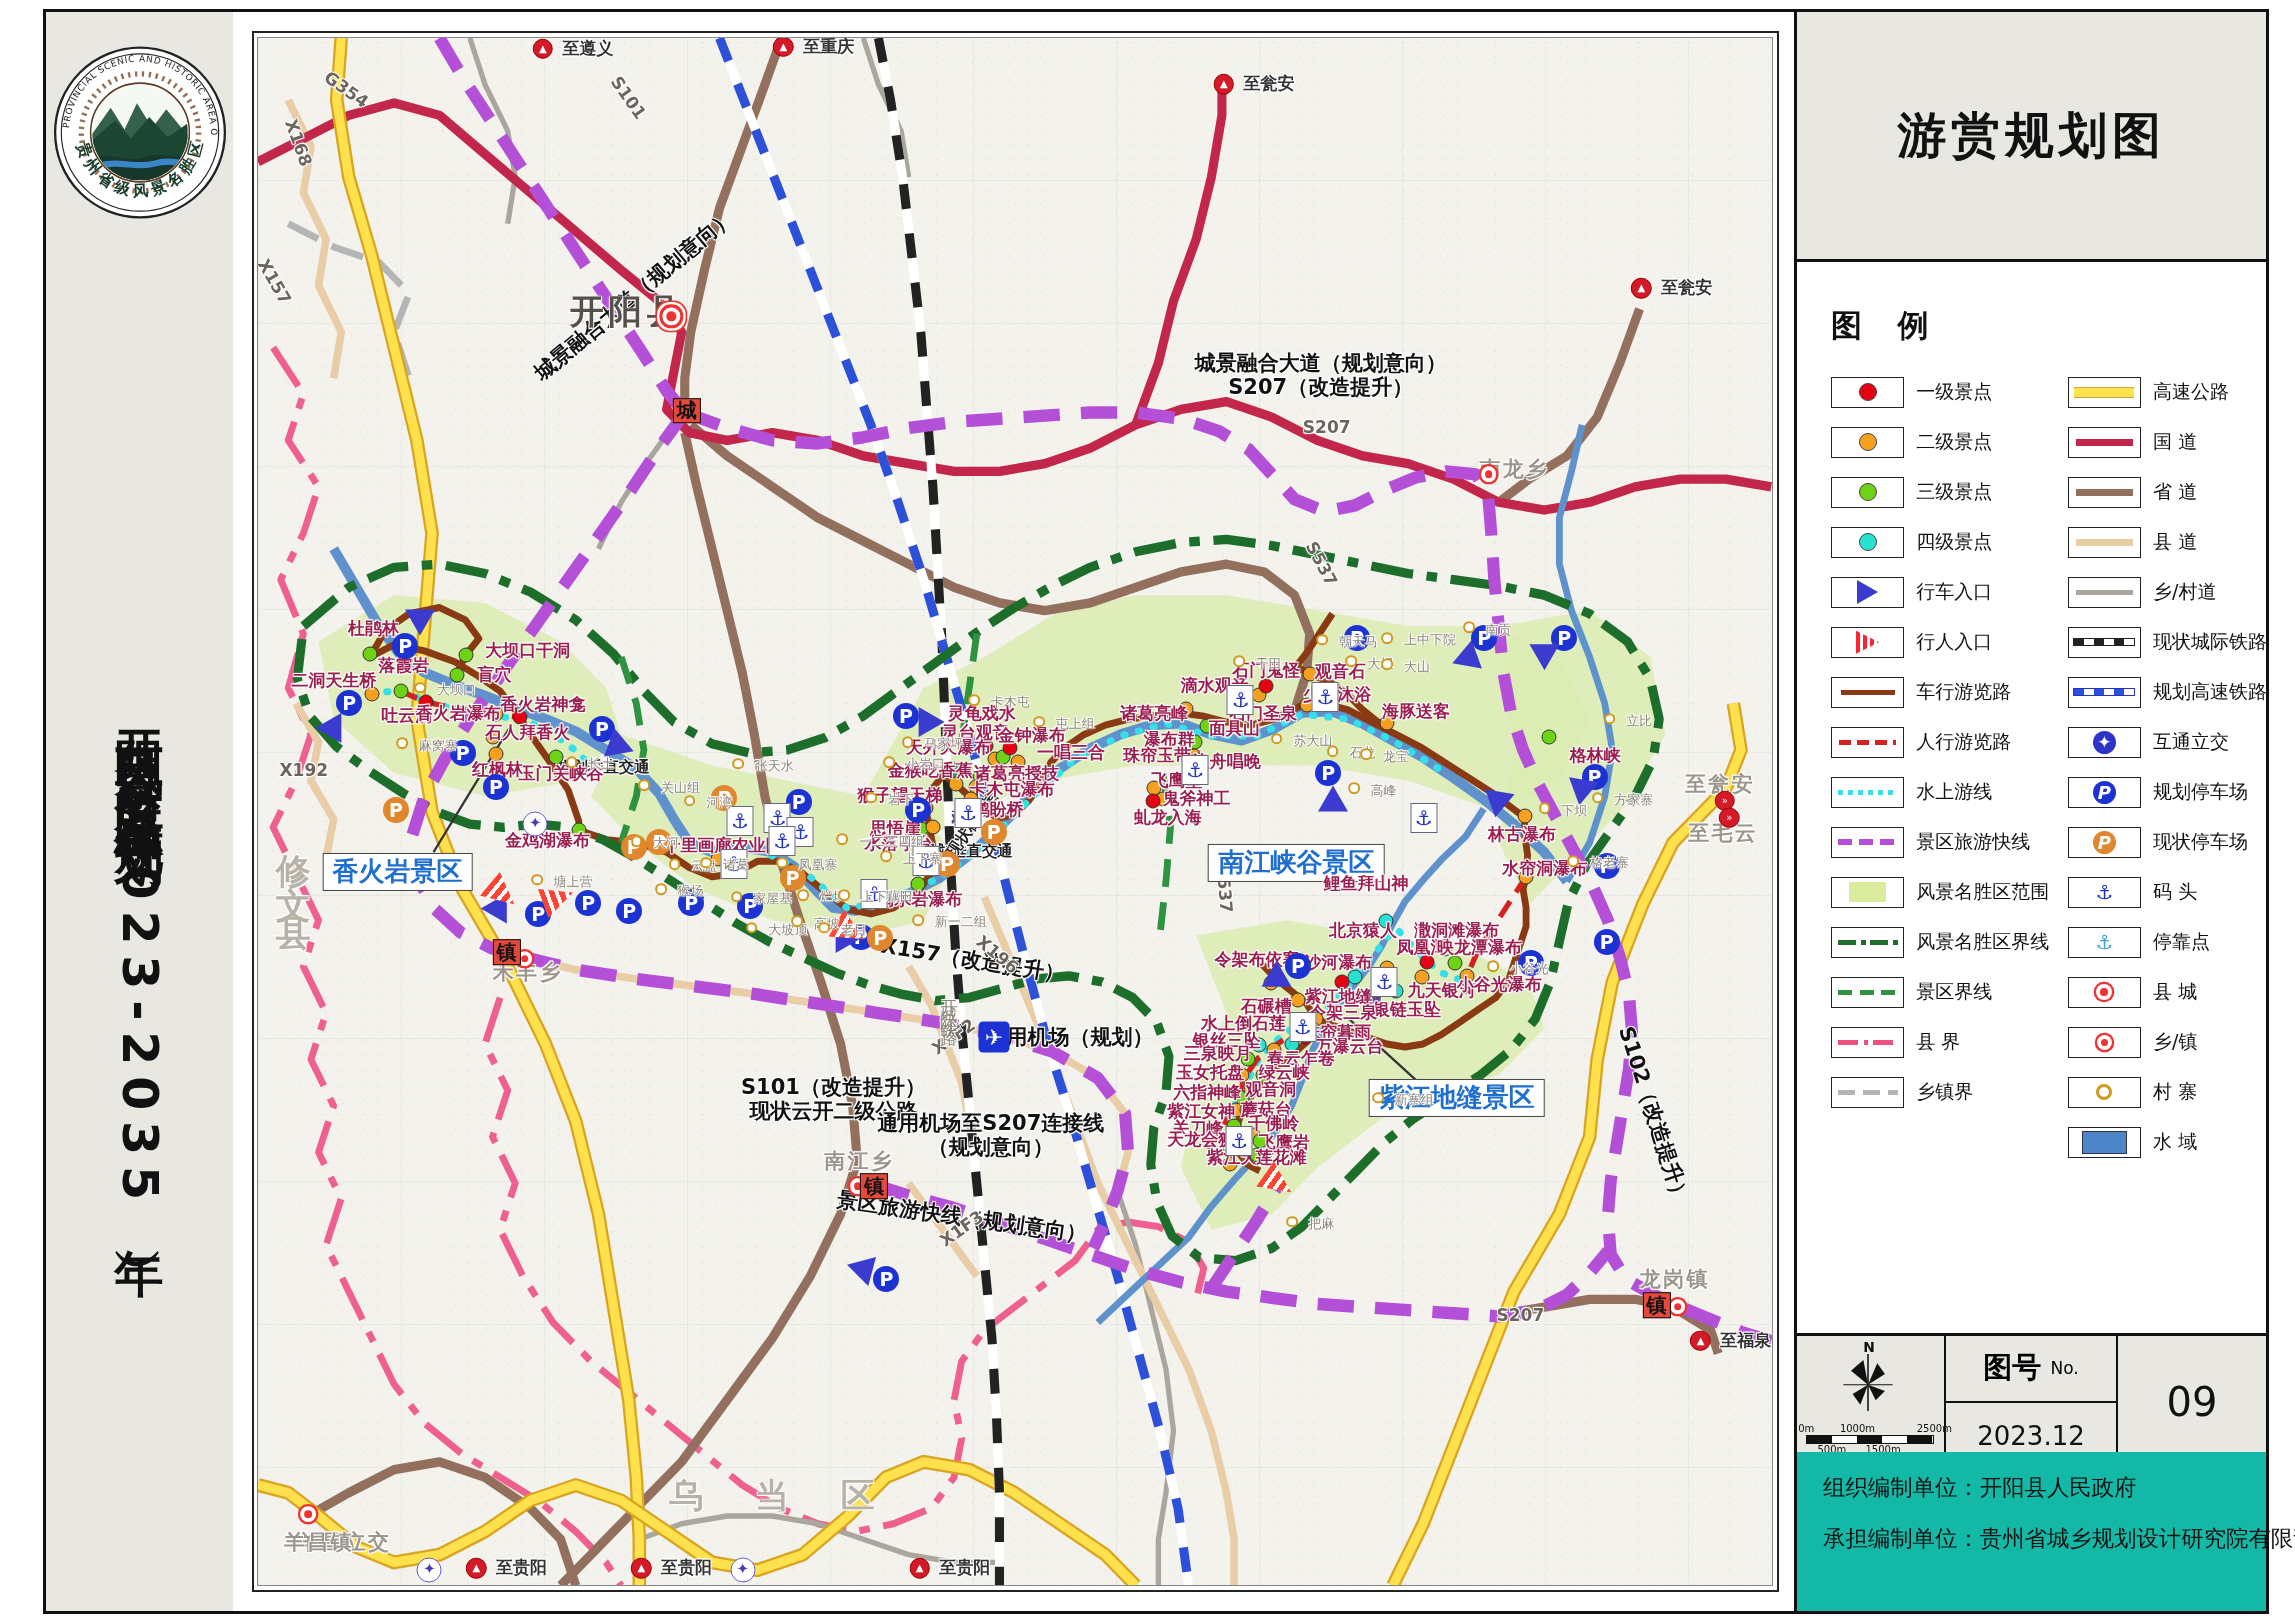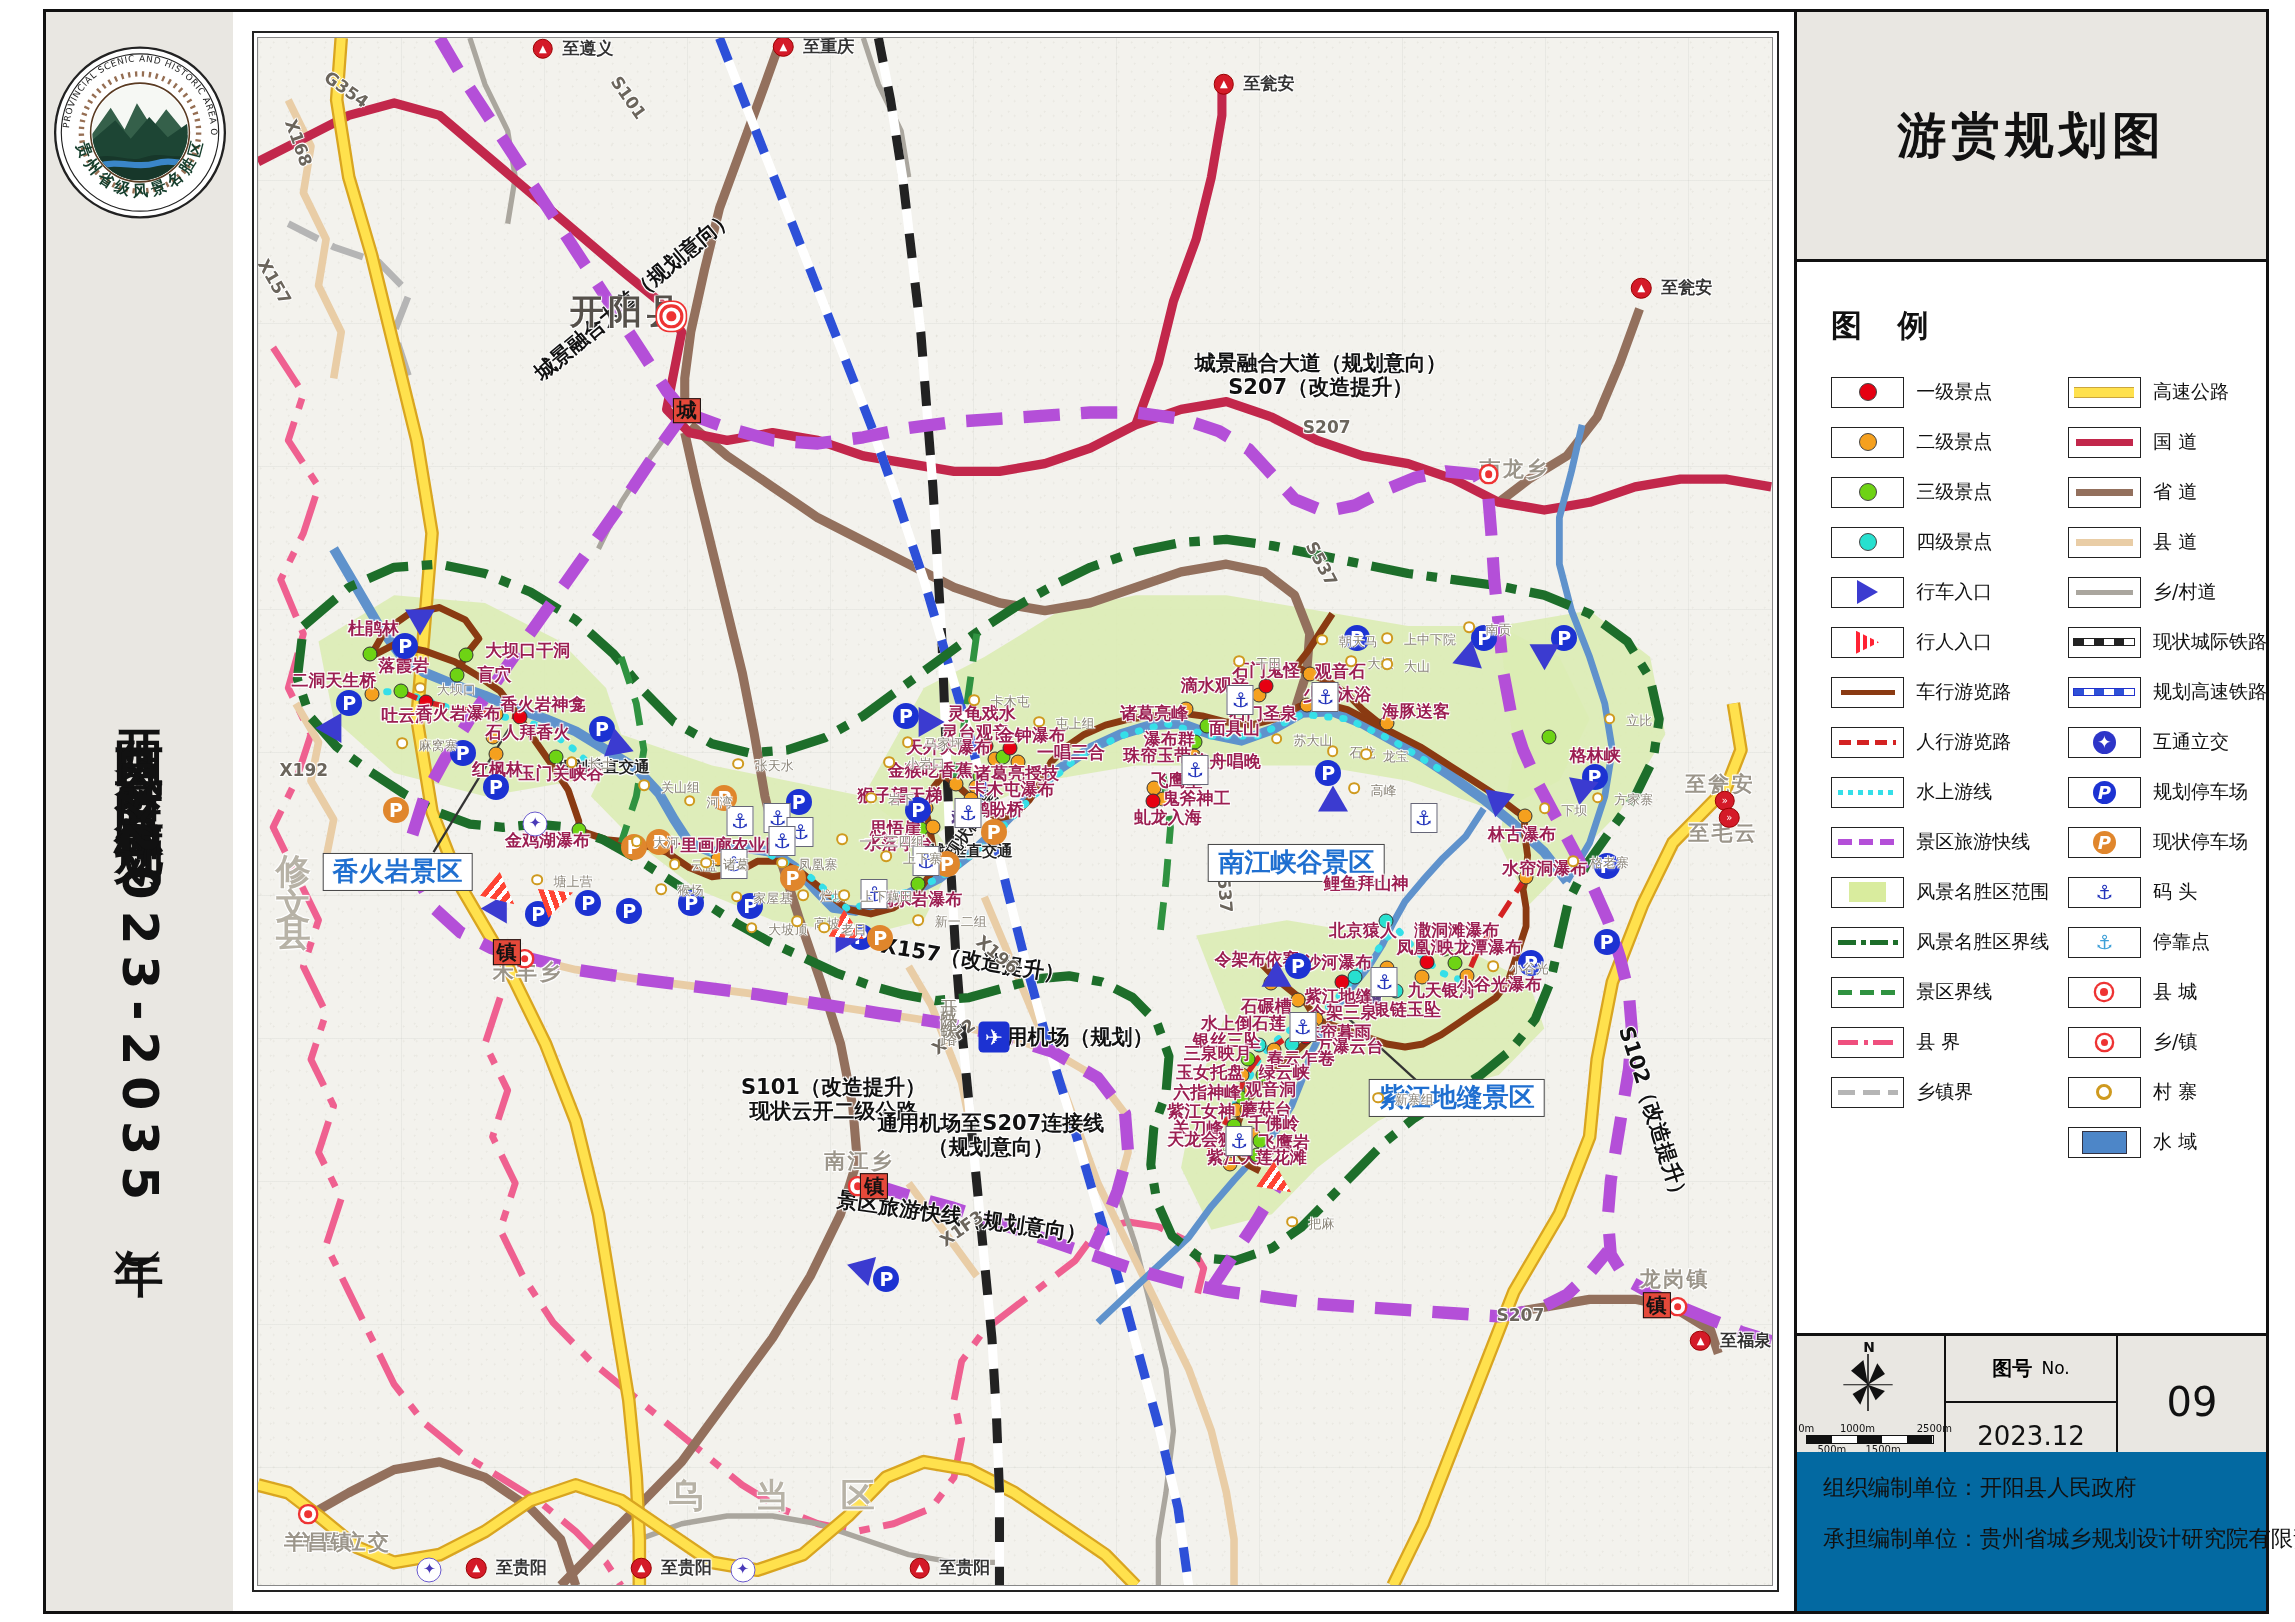--- a/index.html
+++ b/index.html
@@ -51,27 +51,27 @@
   .sw-town i{width:7px;height:7px;border-radius:50%;background:#e33;box-shadow:0 0 0 3.9px #fff,0 0 0 6.2px #e33;}
   .sw-village i{width:10px;height:10px;border:3.1px solid #cf9a1f;border-radius:50%;background:#fff;}
   .sw-water i{width:43px;height:21px;background:#4d86c8;border:0.8px solid #334;}
   .titleblock{position:absolute;left:0;right:0;bottom:139px;height:133px;border-top:3.1px solid #111;border-bottom:3.1px solid #111;background:#e9e7e2;display:flex;}
   .tb-cell{border-right:2.3px solid #111;position:relative;}
   .tb-a{width:147px;}
   .tb-b{width:170px;display:flex;flex-direction:column;}
   .tb-b .tb-top{flex:1;border-bottom:2.3px solid #111;display:flex;align-items:center;justify-content:center;gap:9.3px;}
   .tb-b .tb-bot{flex:1;display:flex;align-items:center;justify-content:center;font-size:26px;color:#111;}
   .tb-c{flex:1;display:flex;align-items:center;justify-content:center;font-size:40px;color:#111;border-right:none;}
-  .tb-fig{font-size:20px;font-weight:bold;}.tb-no{font-size:17px;}
+  .tb-fig{font-size:29px;font-weight:bold;}.tb-no{font-size:17px;}
   .scalebar{position:absolute;left:9.3px;bottom:12.3px;width:128px;}
   .sb-row{display:flex;height:7px;border:0.8px solid #111;}
   .sb-row b{flex:none;height:100%;}
   .sb-lab{position:relative;height:12.3px;font-size:10px;color:#111;}
   .sb-lab span{position:absolute;transform:translateX(-50%);}
-  .notes{position:absolute;left:0;right:0;bottom:0;height:139px;background:#0369a1;padding:20px 0 0 26px;}
+  .notes{position:absolute;left:0;right:0;bottom:0;height:139px;background:#14b8a6;padding:20px 0 0 26px;}
   .notes div{font-size:22.4px;color:#111;margin-bottom:20px;white-space:nowrap;}
   
   .map-panel{position:absolute;left:187px;right:469px;top:0;bottom:0;background:#fff;}
   .map-frame{position:absolute;inset:18.5px;border:2.3px solid #222;}
   .map-inner{position:absolute;inset:3.9px;border:0.8px solid #888;background:
      radial-gradient(circle at 20% 30%, rgba(170,165,150,.14) 0.8px, transparent 1.2px),
      radial-gradient(circle at 70% 60%, rgba(170,165,150,.12) 0.8px, transparent 1.2px),
      linear-gradient(90deg, rgba(160,160,160,.12) 0.8px, transparent 0.8px),
      linear-gradient(0deg, rgba(160,160,160,.12) 0.8px, transparent 0.8px),
      #f3f2ed;

